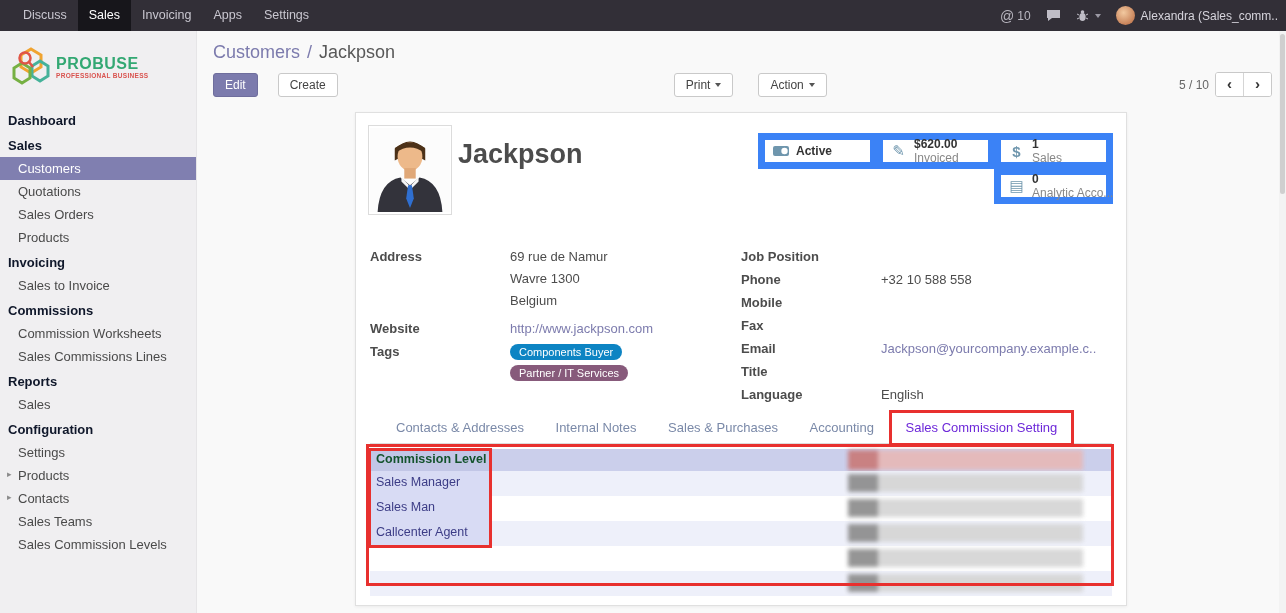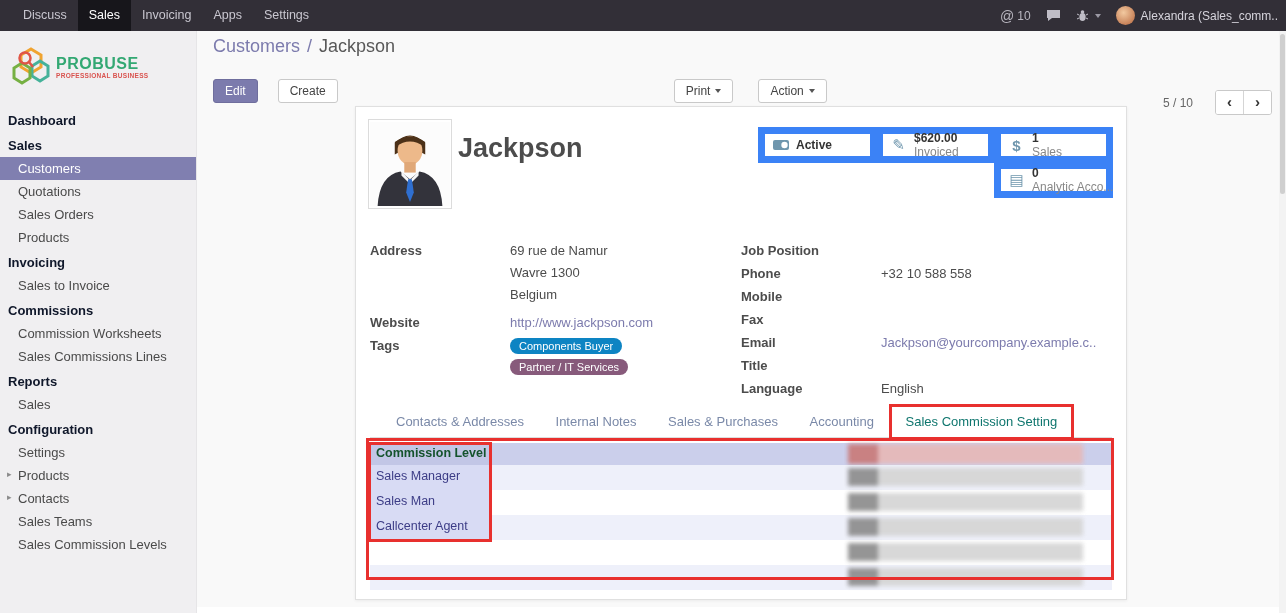--- a/index.html
+++ b/index.html
@@ -23,32 +23,32 @@
   .sidebar { position:absolute; top:31px; left:0; width:197px; height:582px; background:#f0eff1; overflow:hidden; border-right:1px solid #e6e5e7; }
   .logo { display:flex; align-items:center; gap:6px; padding:16px 6px 20px 12px; }
   .logo-title { font-size:16px; font-weight:bold; color:#33a873; letter-spacing:.5px; line-height:1.1; }
   .logo-sub { font-size:6.5px; color:#d9534f; letter-spacing:.3px; font-weight:bold; }
   .sec-header { color:#0f172a; font-weight:bold; font-size:13px; padding:6px 8px 4px 8px; cursor:pointer; }
   .side-item { font-size:13px; color:#4a4a4a; padding:4px 8px 4px 18px; cursor:pointer; position:relative; }
   .side-item.selected { background:#807fb0; color:#fff; }
   .side-item .arrow { position:absolute; left:7px; top:5px; font-size:9px; color:#8a8a8a; }
 
   
-  .main { position:absolute; top:25px; left:197px; width:1089px; height:582px; background:#f9f9f9; }
+  .main { position:absolute; top:31px; left:197px; width:1089px; height:582px; background:#f9f9f9; }
   .breadcrumb { padding:11px 0 2px 16px; font-size:18px; }
   .bc-parent { color:#7c7bad; cursor:pointer; }
   .bc-sep { color:#7c7bad; margin:0 2px; }
   .bc-current { color:#585858; }
   .cp-buttons { display:flex; align-items:center; padding:7px 14px 10px 16px; }
   .btn { font-size:12px; padding:4px 11px; border:1px solid #c9c9c9; background:#fff; border-radius:3px; color:#444; cursor:pointer; }
   .btn + .btn { margin-left:20px; }
   .btn-primary { background:#7c7bad; border-color:#6f6e9d; color:#fff; }
   .btn .bcaret { display:inline-block; width:0; height:0; border-left:3.5px solid transparent; border-right:3.5px solid transparent; border-top:4px solid #555; margin-left:5px; vertical-align:2px; }
   .center-group { margin-left:336px; display:flex; gap:5px; }
-  .pager { margin-left:auto; display:flex; align-items:center; gap:22px;margin-top:24px; }
+  .pager { margin-left:auto; display:flex; align-items:center; gap:6px; }
   .pager-count { font-size:12px; color:#666; }
   .pager-btns { display:inline-flex; border:1px solid #c9c9c9; border-radius:3px; overflow:hidden; background:#fff; }
   .pager-btn { padding:0px 11px 2px; font-size:15px; font-weight:bold; color:#333; cursor:pointer; background:#fff; border:none; line-height:21px; }
   .pager-btn + .pager-btn { border-left:1px solid #d5d5d5; }
 
   
   .sheet { position:absolute; left:158px; top:81px; width:772px; height:494px; background:#fff; border:1px solid #e0e0e0; box-shadow:0 1px 3px rgba(0,0,0,.06); }
   .avatar-box { position:absolute; top:12px; left:12px; width:84px; height:90px; border:1px solid #dcdcdc; background:#fff; padding:1px; }
   .person-name { position:absolute; top:26px; left:102px; font-size:27px; font-weight:bold; color:#4c4c4c; }
   .stats { position:absolute; top:20px; right:13px; width:359px; display:flex; flex-wrap:wrap; justify-content:flex-end; }
@@ -63,21 +63,21 @@
   .frow > label { width:140px; font-weight:bold; font-size:13px; color:#4c4c4c; flex-shrink:0; }
   .fval { font-size:13px; color:#4c4c4c; }
   .link { color:#7c7bad; cursor:pointer; }
   .addr div { margin-bottom:7px; }
   .tag { display:inline-block; font-size:11px; color:#fff; border-radius:10px; padding:2px 9px; margin-right:5px; margin-bottom:5px; cursor:pointer; }
   .tag-blue { background:#0d84c3; }
   .tag-purple { background:#875a7b; }
 
   .tabs { position:absolute; top:300px; left:14px; right:14px; border-bottom:1px solid #ddd; padding-left:12px; height:31px; white-space:nowrap; }
   .tab { display:inline-block; padding:7px 14px 8px; font-size:13px; color:#7a89a8; cursor:pointer; }
-  .tab.active { color:#0f766e; background:#fff; outline:3px solid #e8302e; position:relative; z-index:6; }
+  .tab.active { color:#6d28d9; background:#fff; outline:3px solid #e8302e; position:relative; z-index:6; }
 
   .ctable { position:absolute; top:336px; left:14px; width:742px; font-size:12.5px; }
   .trow { display:flex; height:25px; position:relative; background:#fff; }
   .trow.hdr { height:22px; background:#cbcfeb; }
   .trow.stripe { background:#eef0fa; }
   .tcell-left { width:120px; padding:4px 4px 0 6px; overflow:hidden; white-space:nowrap; }
   .trow.hdr .tcell-left { background:#c2c6e6; font-weight:bold; color:#14532d; padding-top:3px; }
   .trow.named .tcell-left { background:#d8dbf4; color:#3c3c86; }
   .blur { position:absolute; left:478px; width:235px; top:3px; height:18px; display:flex; filter:blur(2px); opacity:.95; }
   .trow.hdr .blur { top:1px; height:20px; }

